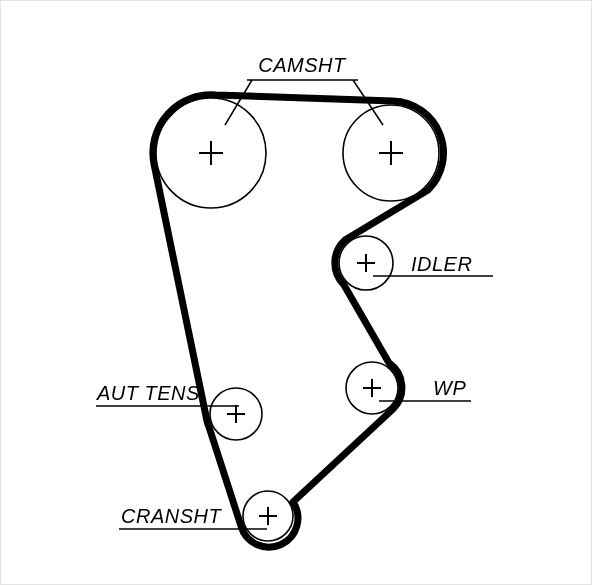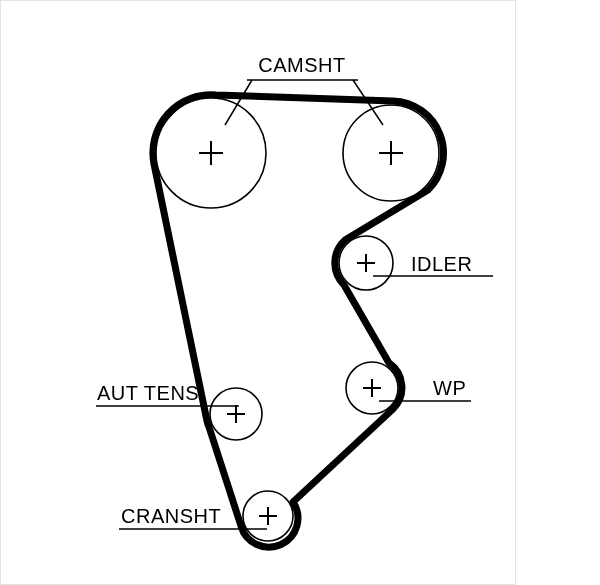--- a/index.html
+++ b/index.html
@@ -3,26 +3,27 @@
 <meta charset="utf-8">
 <style>
   html, body {
     margin: 0;
     padding: 0;
     background: #ffffff;
     font-family: "Liberation Sans", sans-serif;
   }
   .stage {
     position: relative;
-    width: 516px;
+    width: 592px;
     height: 585px;
     background: #ffffff;
     box-sizing: border-box;
     border: 1px solid #e3e3e3;
     overflow: hidden;
+    font-style: italic;
   }
   svg { display: block; }
   .belt {
     fill: none;
     stroke: #000000;
     stroke-width: 7;
     stroke-linejoin: round;
     stroke-linecap: round;
   }
   .pulley {

